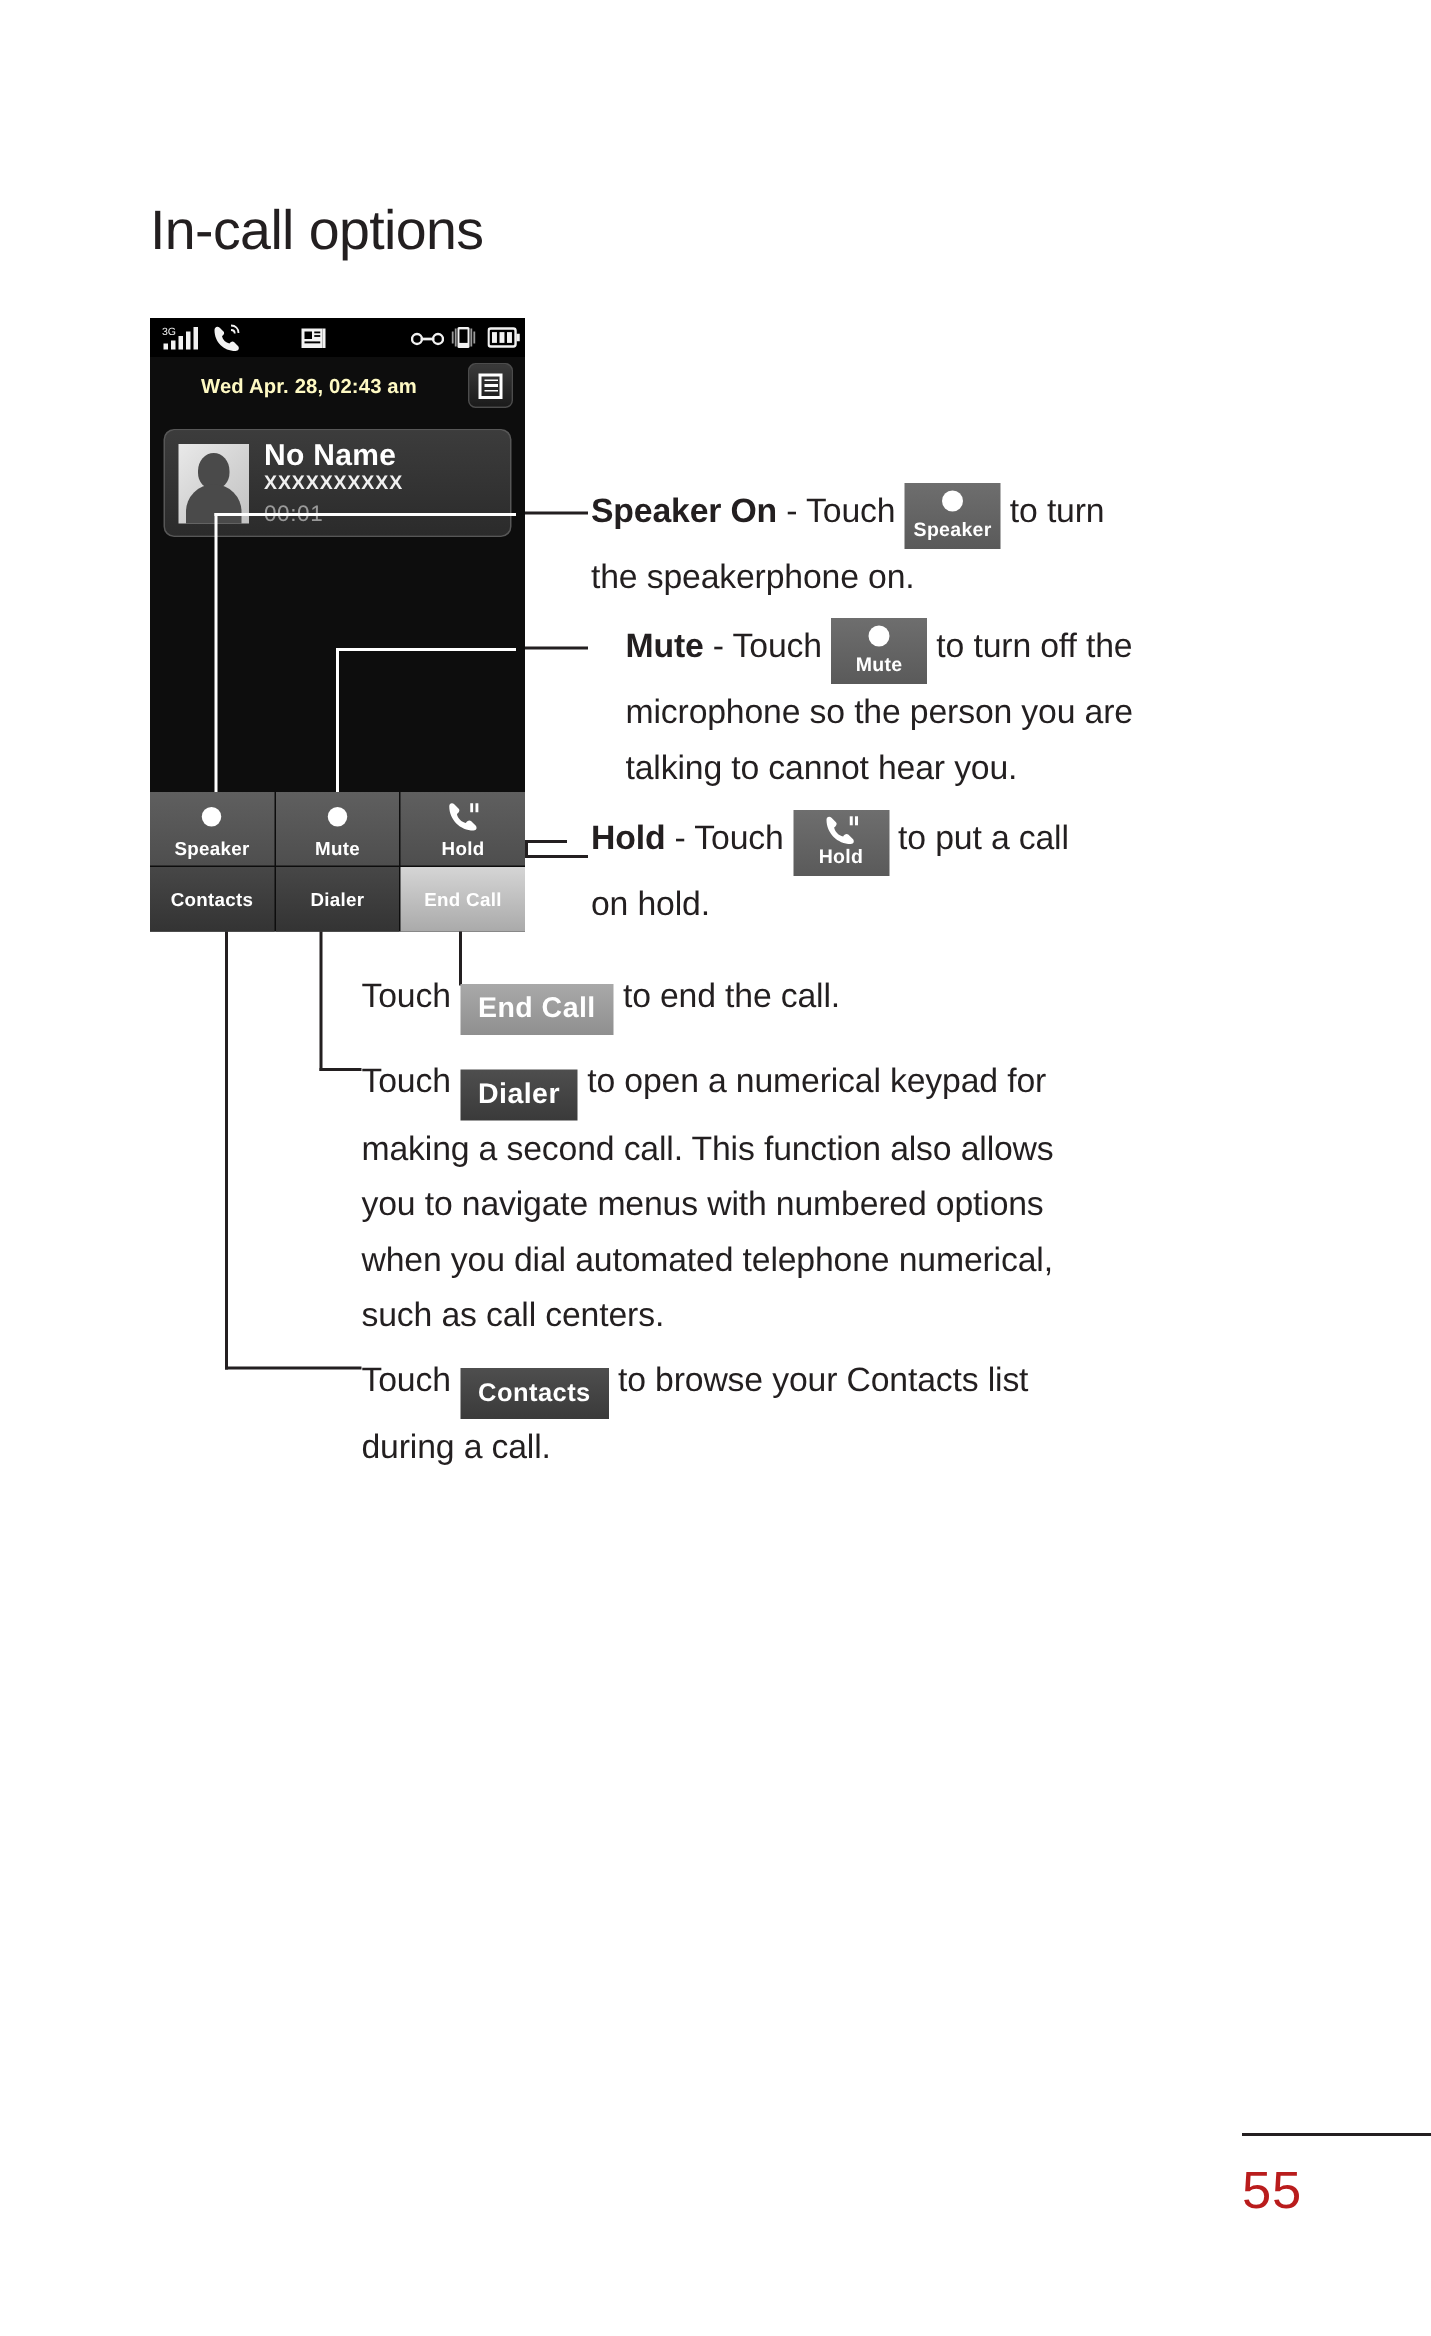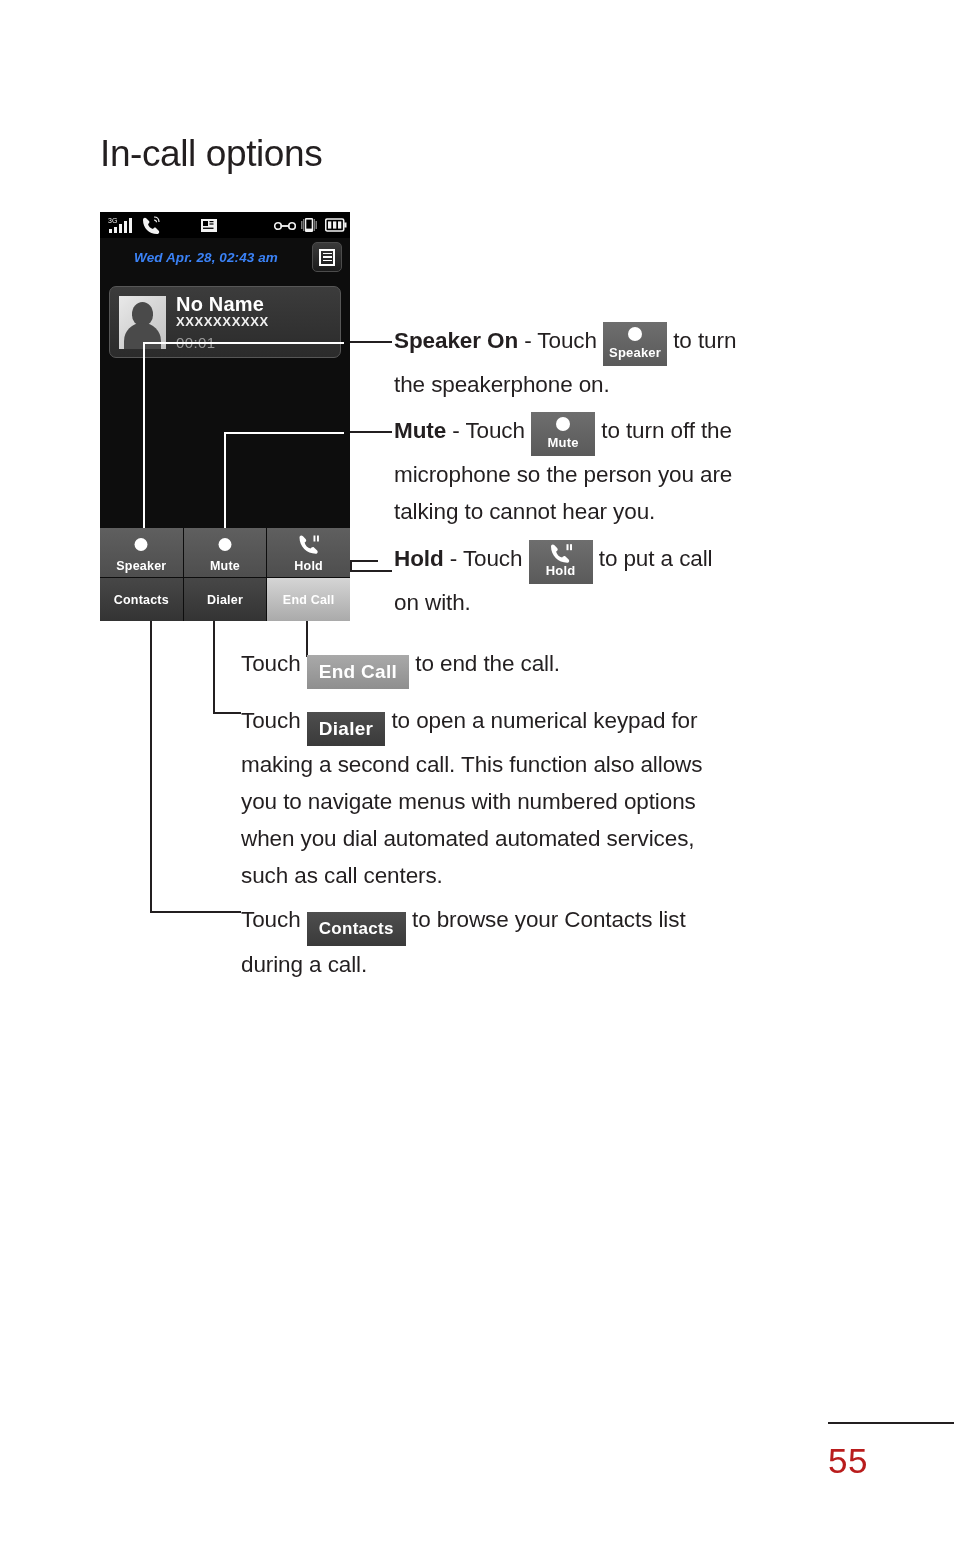--- a/index.html
+++ b/index.html
@@ -60,25 +60,24 @@
   .datebar {
     position: absolute;
     left: 0; top: 26px;
     width: 250px; height: 42px;
   }
   .datetime {
     position: absolute;
     left: 0; top: 12px;
     width: 212px;
     text-align: center;
-    color: #3b82f6;
+    color: #fef9c3;
     font-size: 13.5px;
     font-weight: bold;
     letter-spacing: 0.1px;
-    font-style: italic;
   }
   .menu-btn {
     position: absolute;
     right: 8px; top: 4px;
     width: 30px; height: 30px;
     border-radius: 5px;
     background: linear-gradient(#3a3a3a, #1b1b1b);
     border: 1px solid #4c4c4c;
     box-sizing: border-box;
     display: flex;
@@ -379,44 +378,44 @@
 <div class="ldrb" style="left:213px; top:712px; width:28px; height:2px;"></div>
 
 <div class="ldrb" style="left:150px; top:621px; width:2px;  height:292px;"></div>
 <div class="ldrb" style="left:150px; top:911px; width:91px; height:2px;"></div>
 
 <div class="para body-text" style="left:394px; top:322px; width:440px;">
   <b class="lead">Speaker On</b><span> - </span><span>Touch </span><span class="chip chip-icon"><span class="cdot"></span><span>Speaker</span></span><span> to turn</span><br>
   <span>the speakerphone on.</span>
 </div>
 
-<div class="para body-text" style="left:394px; top:412px; width:440px;">
+<div class="para body-text" style="left:417px; top:412px; width:440px;">
   <b class="lead">Mute</b><span> - </span><span>Touch </span><span class="chip chip-icon"><span class="cdot"></span><span>Mute</span></span><span> to turn off the</span><br>
   <span>microphone so the person you are</span><br>
   <span>talking to cannot hear you.</span>
 </div>
 
 <div class="para body-text" style="left:394px; top:540px; width:440px;">
   <b class="lead">Hold</b><span> - </span><span>Touch </span><span class="chip chip-icon"><svg class="chold" viewBox="0 0 26 22">
         <path d="M3 3.5 C3 1.5,5 0.8,6.5 2.3 L9.3 5.2 C10.4 6.3,9.3 8,8.1 8.6 C8.7 11.6,11.1 14,14.1 14.6 C14.7 13.4,16.4 12.3,17.5 13.4 L20.4 16.2 C21.9 17.7,21.2 19.7,19.2 19.7 C10.3 19.7,3 12.4,3 3.5 Z" fill="#ffffff"></path>
         <rect x="18.5" y="1.2" width="2" height="6" fill="#ffffff"></rect>
         <rect x="22" y="1.2" width="2" height="6" fill="#ffffff"></rect>
       </svg><span>Hold</span></span><span> to put a call</span><br>
-  <span>on with.</span>
+  <span>on hold.</span>
 </div>
 
 <div class="para body-text" style="left:241px; top:645px; width:600px;">
   <span>Touch </span><span class="chip chip-flat chip-endcall">End Call</span><span> to end the call.</span>
 </div>
 
 <div class="para body-text" style="left:241px; top:702px; width:600px;">
   <span>Touch </span><span class="chip chip-flat chip-dialer">Dialer</span><span> to open a numerical keypad for</span><br>
   <span>making a second call. This function also allows</span><br>
   <span>you to navigate menus with numbered options</span><br>
-  <span>when you dial automated automated services,</span><br>
+  <span>when you dial automated telephone numerical,</span><br>
   <span>such as call centers.</span>
 </div>
 
 <div class="para body-text" style="left:241px; top:901px; width:600px;">
   <span>Touch </span><span class="chip chip-flat chip-contacts">Contacts</span><span> to browse your Contacts list</span><br>
   <span>during a call.</span>
 </div>
 
 <div class="footer-rule"></div>
 <div class="page-num">55</div>

